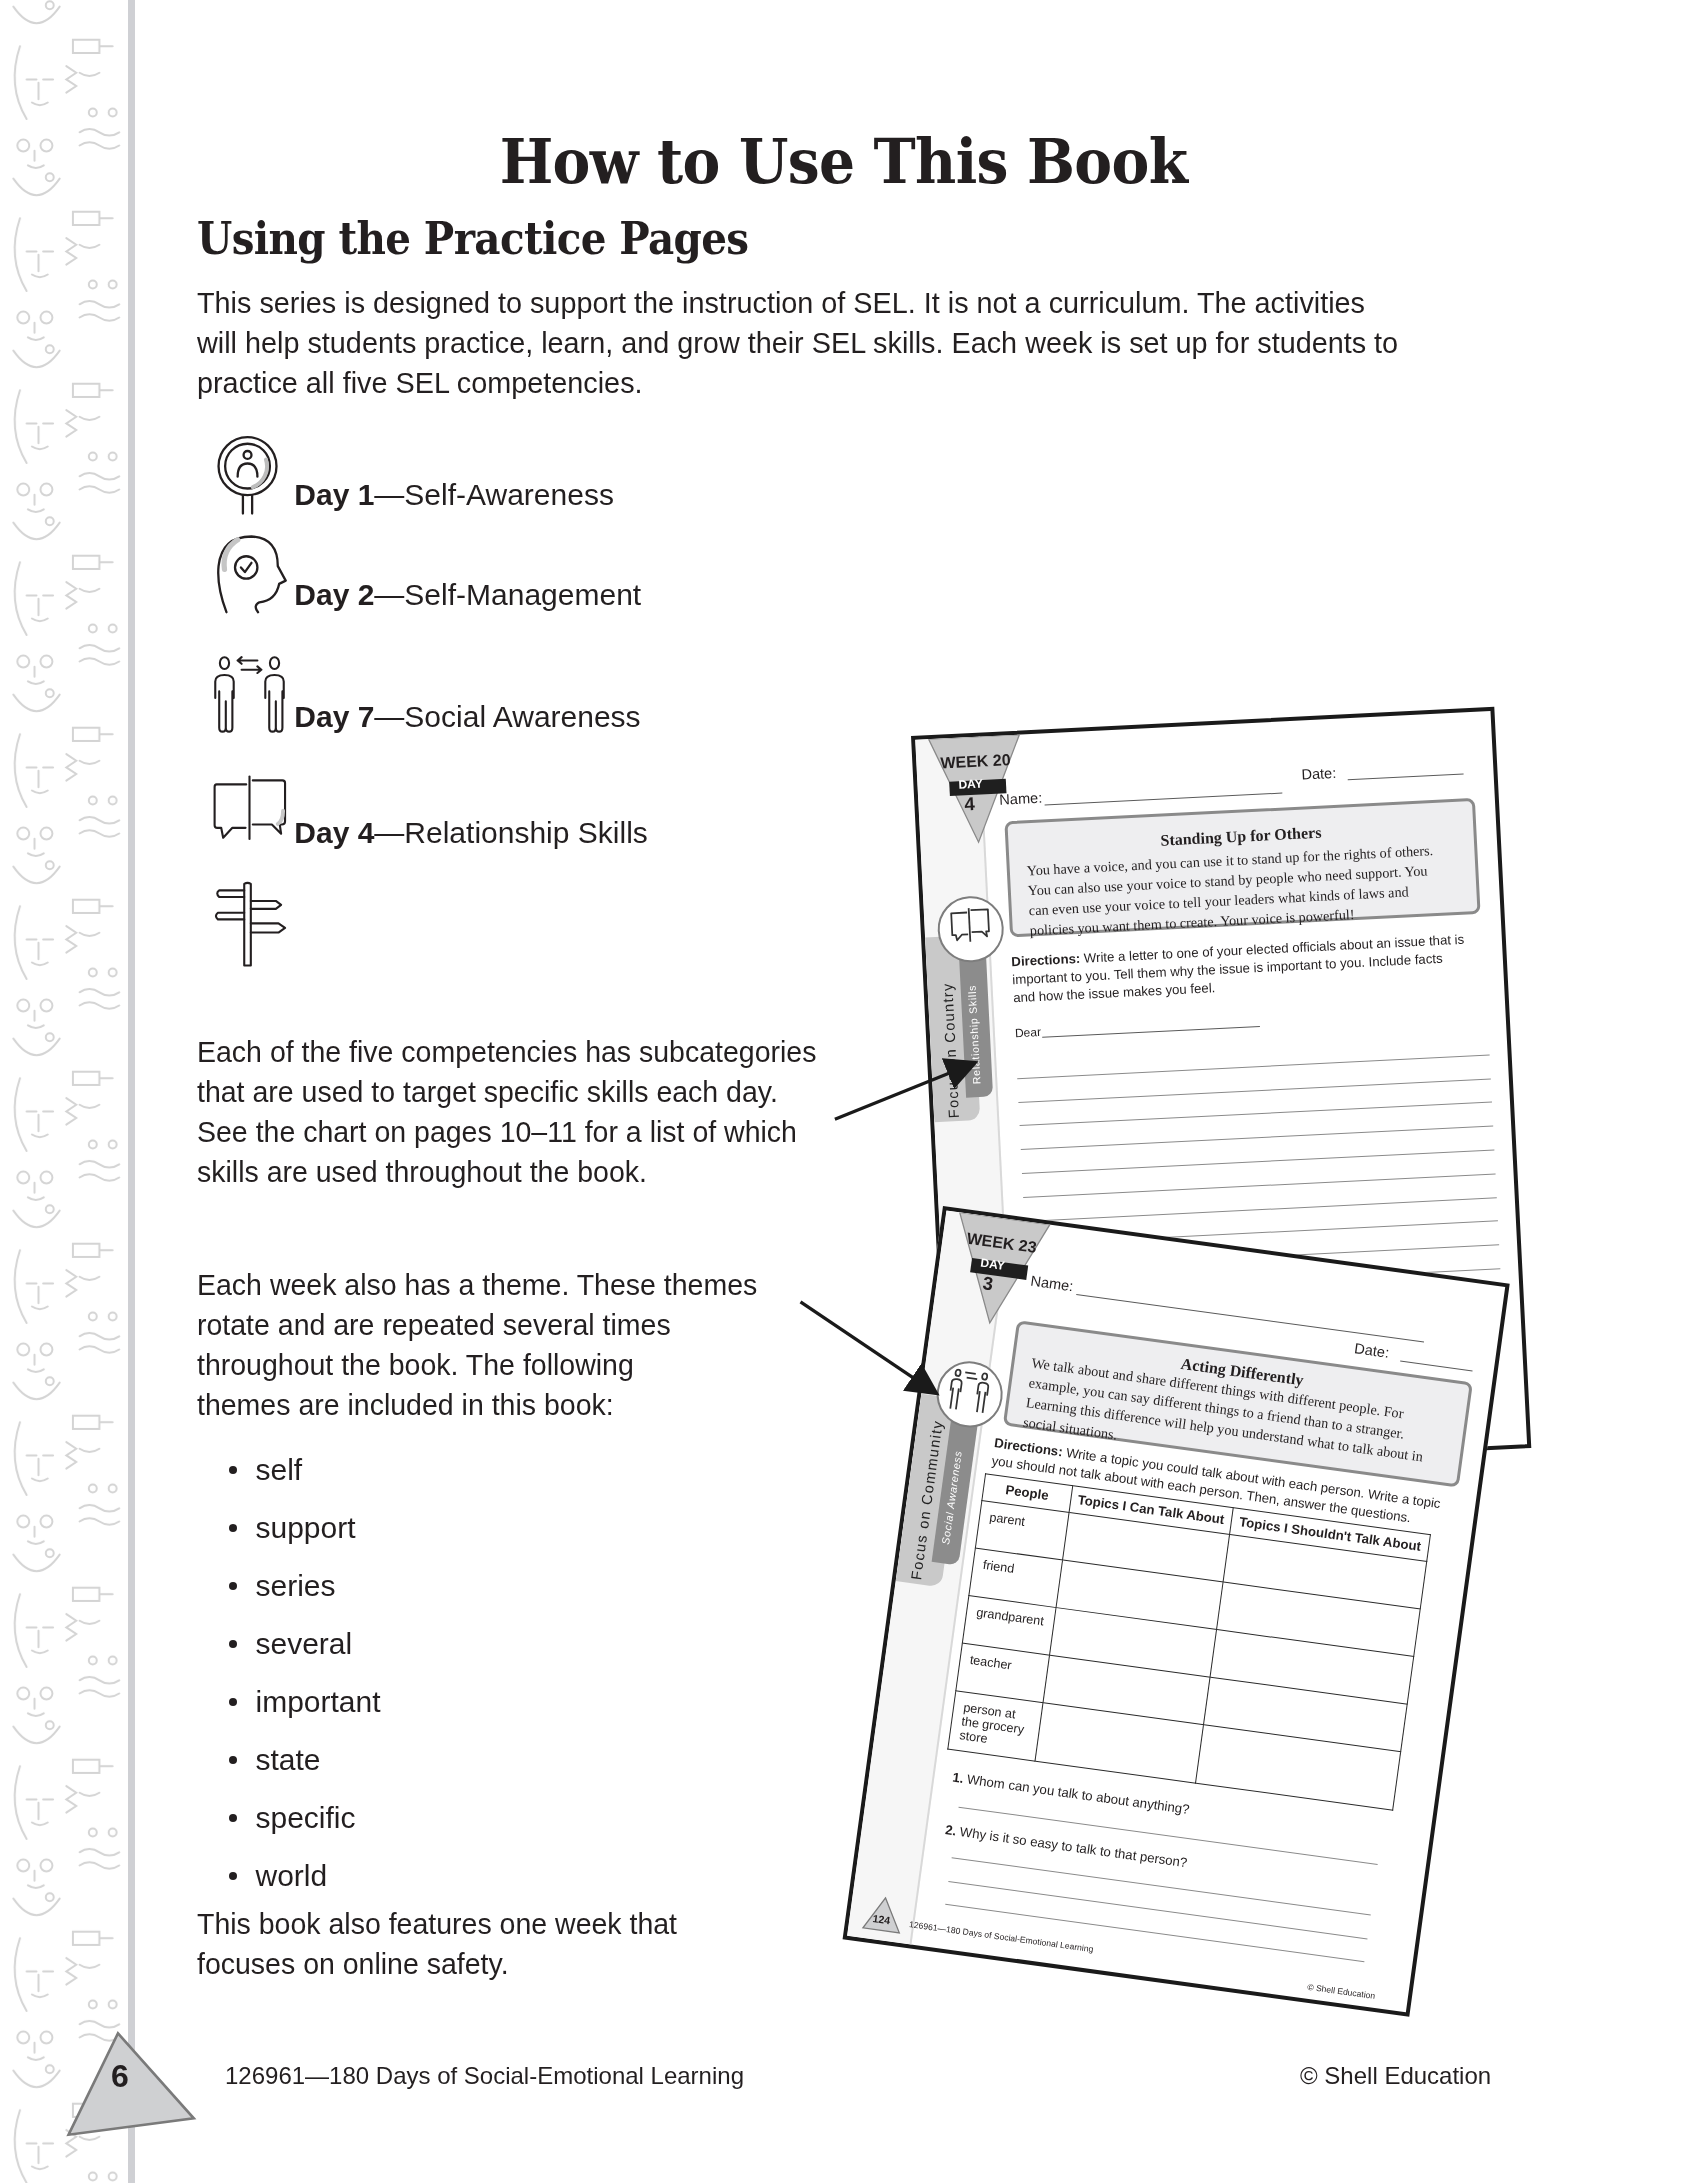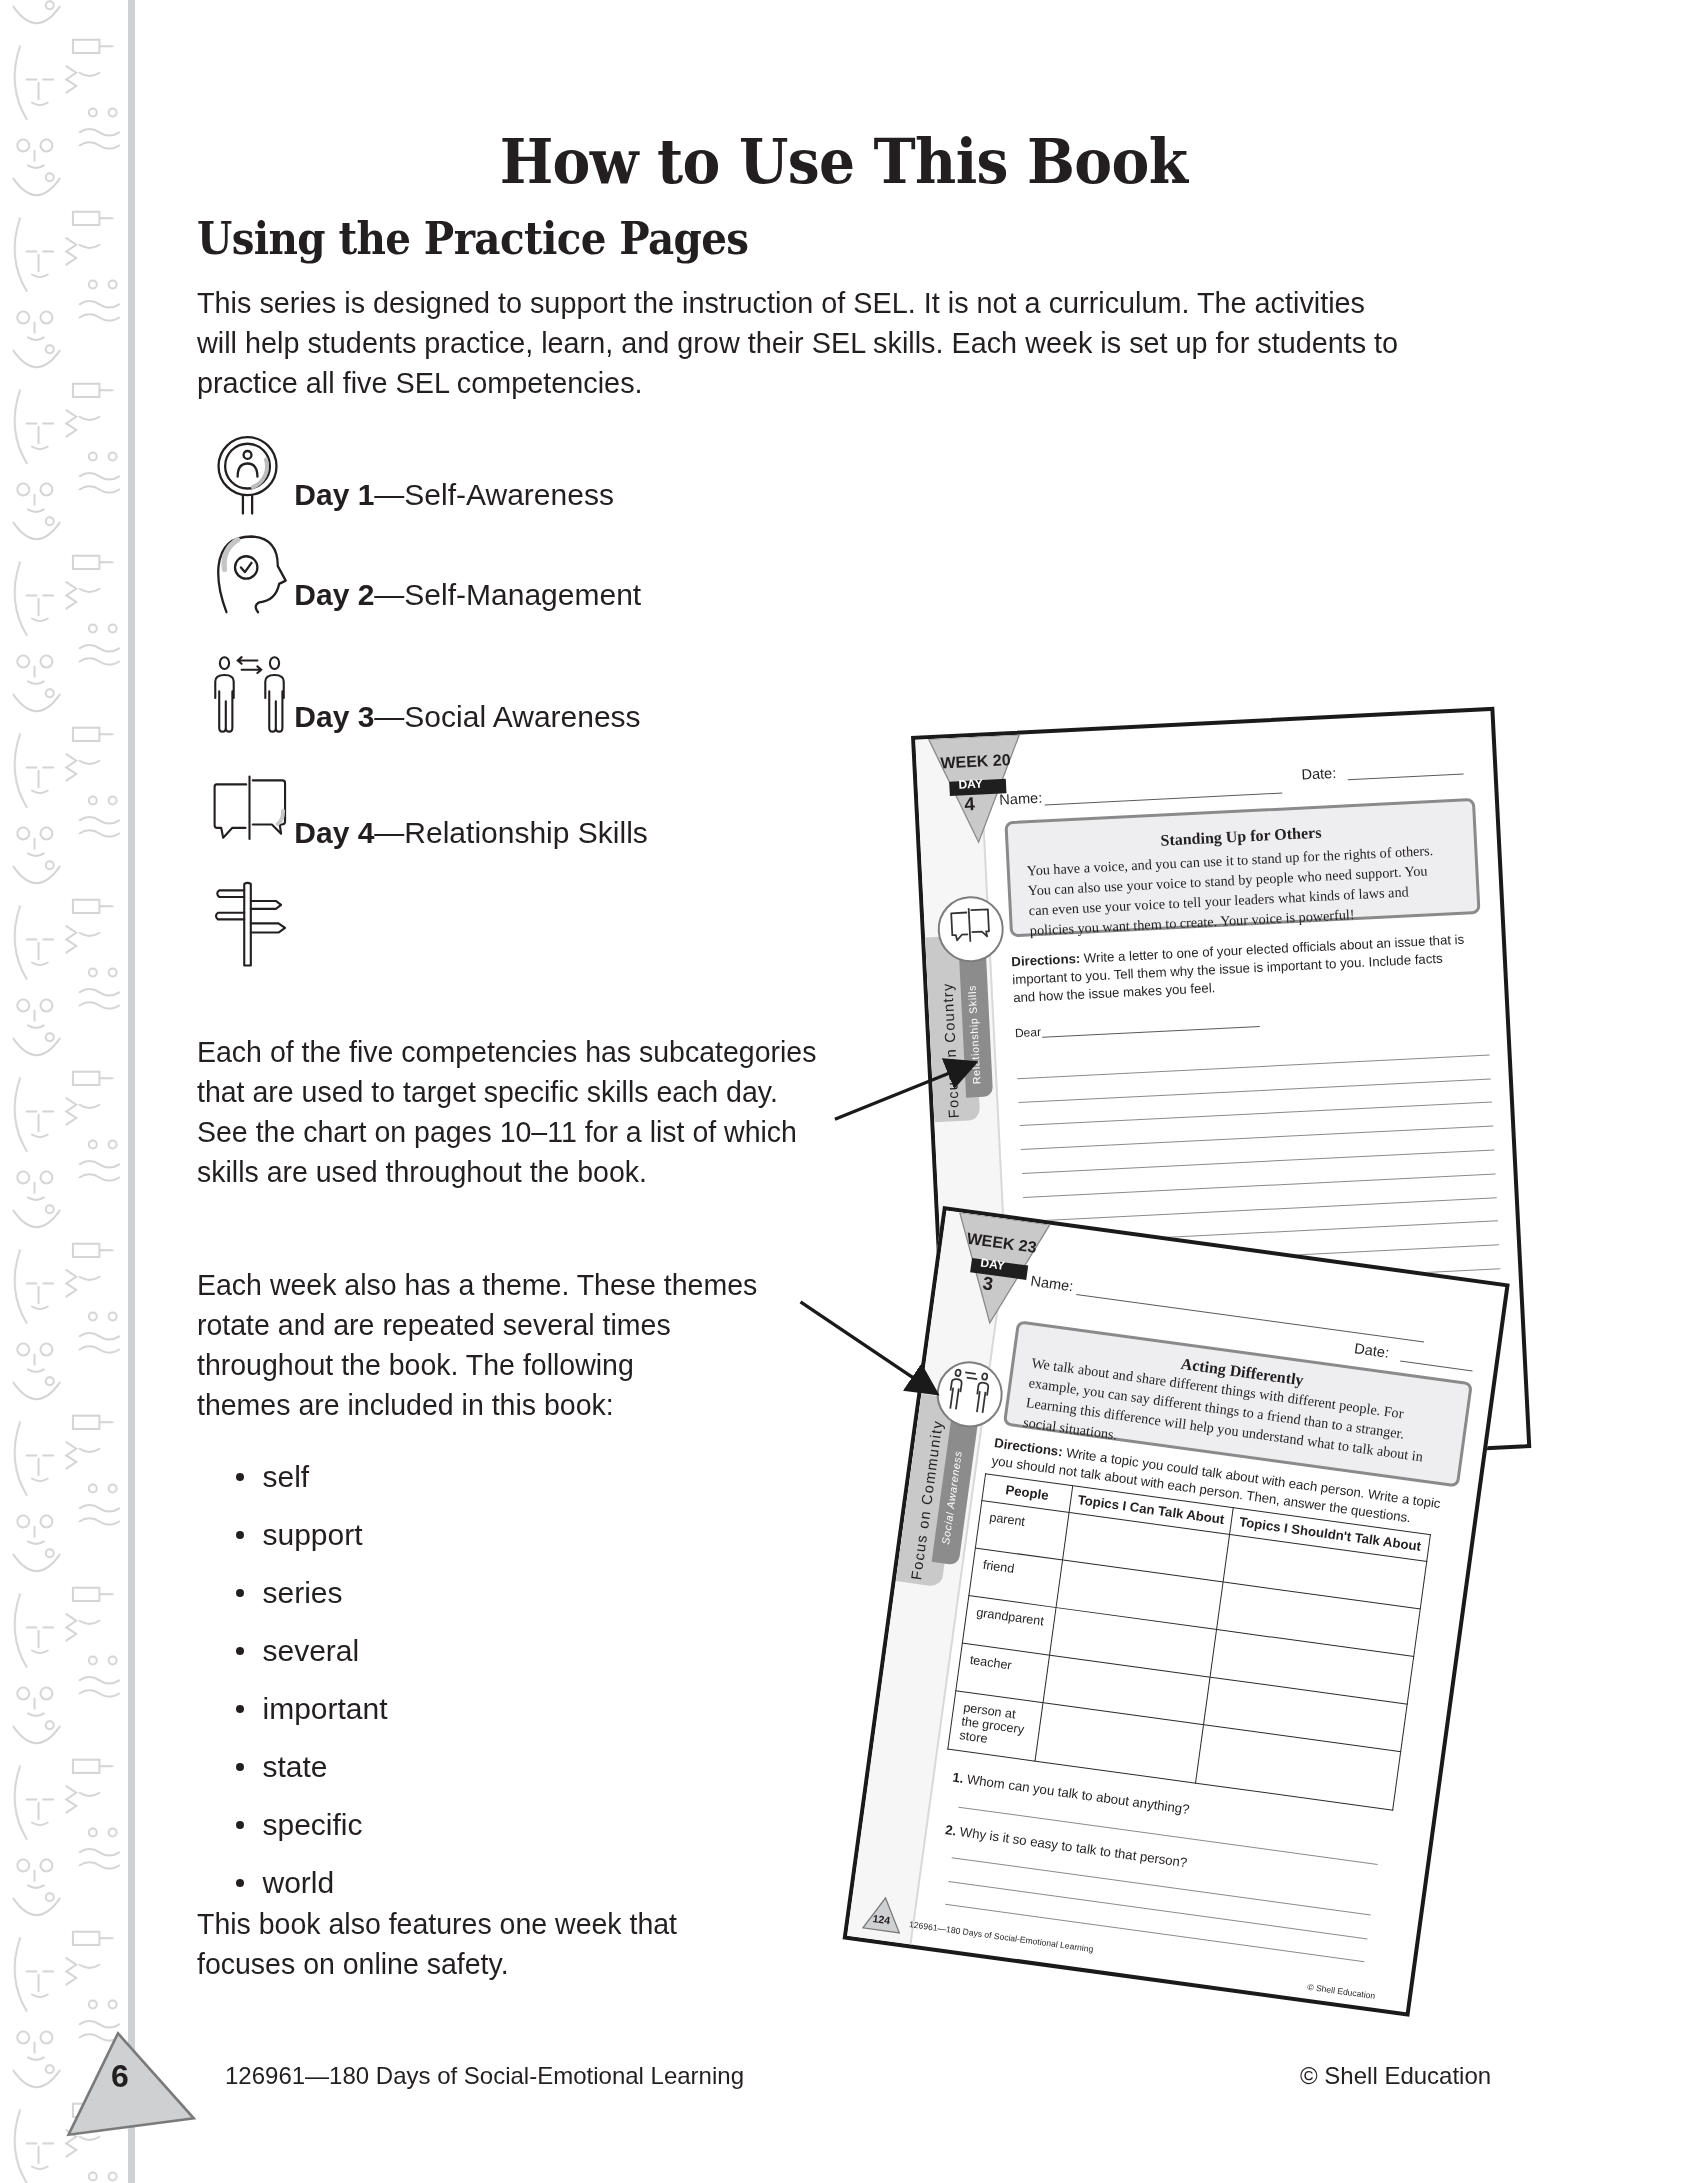--- a/index.html
+++ b/index.html
@@ -13,21 +13,21 @@
   .title { left: 0; width: 1687px; top: 126px; text-align: center; font-family: "DejaVu Serif", serif; font-weight: 900; font-size: 61px; letter-spacing: -0.7px; transform: scaleX(0.93); }
   .subtitle { left: 197px; top: 213px; font-family: "DejaVu Serif", serif; font-weight: 900; font-size: 44px; letter-spacing: -0.7px; transform-origin: left; transform: scaleX(0.92); }
   .intro { left: 197px; top: 283px; width: 1310px; font-size: 30px; line-height: 40px; transform-origin: left top; transform: scaleX(0.96); }
 
   .day-row { position: absolute; left: 210px; display: flex; align-items: flex-end; }
   .day-icon { width: 79px; height: 86px; margin-right: 5.3px; }
   .day-text { font-size: 30px; line-height: 33px; padding-bottom: 8px; }
   .day-text b { font-weight: 700; text-align: center; }
 
   .para { font-size: 30px; line-height: 40px; transform-origin: left top; transform: scaleX(0.95); }
-  .theme-list { left: 225px; top: 1437px; margin: 11px; padding: 0; list-style: none; }
+  .theme-list { left: 225px; top: 1437px; margin: 4px; padding: 0; list-style: none; }
   .theme-list li { font-size: 30px; height: 58px; line-height: 40px; display: flex; align-items: center; }
   .theme-list li .dot { width: 8px; height: 8px; border-radius: 50%; background: #231f20; margin-right: 18.5px; }
 
   
   .footer-num { left: 111px; top: 2058px; font-size: 32px; font-weight: 700; font-family: "Liberation Sans", sans-serif; }
   .footer-left { left: 225px; top: 2062px; font-size: 24px; }
   .footer-right { left: 1300px; top: 2062px; font-size: 24px; }
 
   
   .ws { position: absolute; background: #fff; border: 4.6px solid #1a1a1a; box-sizing: border-box; transform-origin: 0 0; overflow: hidden; font-family: "Liberation Sans", sans-serif; color: #231f20; }
@@ -117,21 +117,21 @@
   <svg class="day-icon" viewBox="0 0 120 130">
     <g fill="none" stroke="#231f20" stroke-width="3.2" stroke-linecap="round" stroke-linejoin="round">
       <ellipse cx="22" cy="12" rx="7" ry="9"></ellipse>
         <ellipse cx="98" cy="12" rx="7" ry="9"></ellipse>
       <path d="M42 8 h30 M42 8 l6 -5 M42 8 l6 5"></path>
       <path d="M48 22 h30 M78 22 l-6 -5 M78 22 l-6 5"></path>
       <path d="M8 65 v-25 q0 -10 14 -10 q14 0 14 10 v25 M14 55 v55 q0 6 5 6 q5 0 5 -6 v-40 M24 70 v40 q0 6 5 6 q5 0 5 -6 v-55"></path>
       <path d="M84 65 v-25 q0 -10 14 -10 q14 0 14 10 v25 M90 55 v55 q0 6 5 6 q5 0 5 -6 v-40 M100 70 v40 q0 6 5 6 q5 0 5 -6 v-55"></path>
     </g>
   </svg>
-  <div class="day-text"><b>Day 3</b><span>—</span><span>Social Awareness</span></div>
+  <div class="day-text"><b>Day 7</b><span>—</span><span>Social Awareness</span></div>
 </div>
 
 <div class="day-row" style="top:771px;">
   <svg class="day-icon" viewBox="0 0 120 130">
     <g fill="none" stroke="#231f20" stroke-width="3.2" stroke-linecap="round" stroke-linejoin="round">
       <path d="M55 20 h-45 q-3 0 -3 4 v58 q0 4 4 4 h6 l3 15 l14 -15 h20"></path>
       <path d="M60 8 v95"></path>
       <path d="M65 14 h45 q4 0 4 4 v58 q0 5 -5 5 h-3 l2 14 l-14 -14 h-29"></path>
       <path d="M111 60 q0 15 -8 20" stroke="#c8c8c8" stroke-width="6"></path>
     </g>

